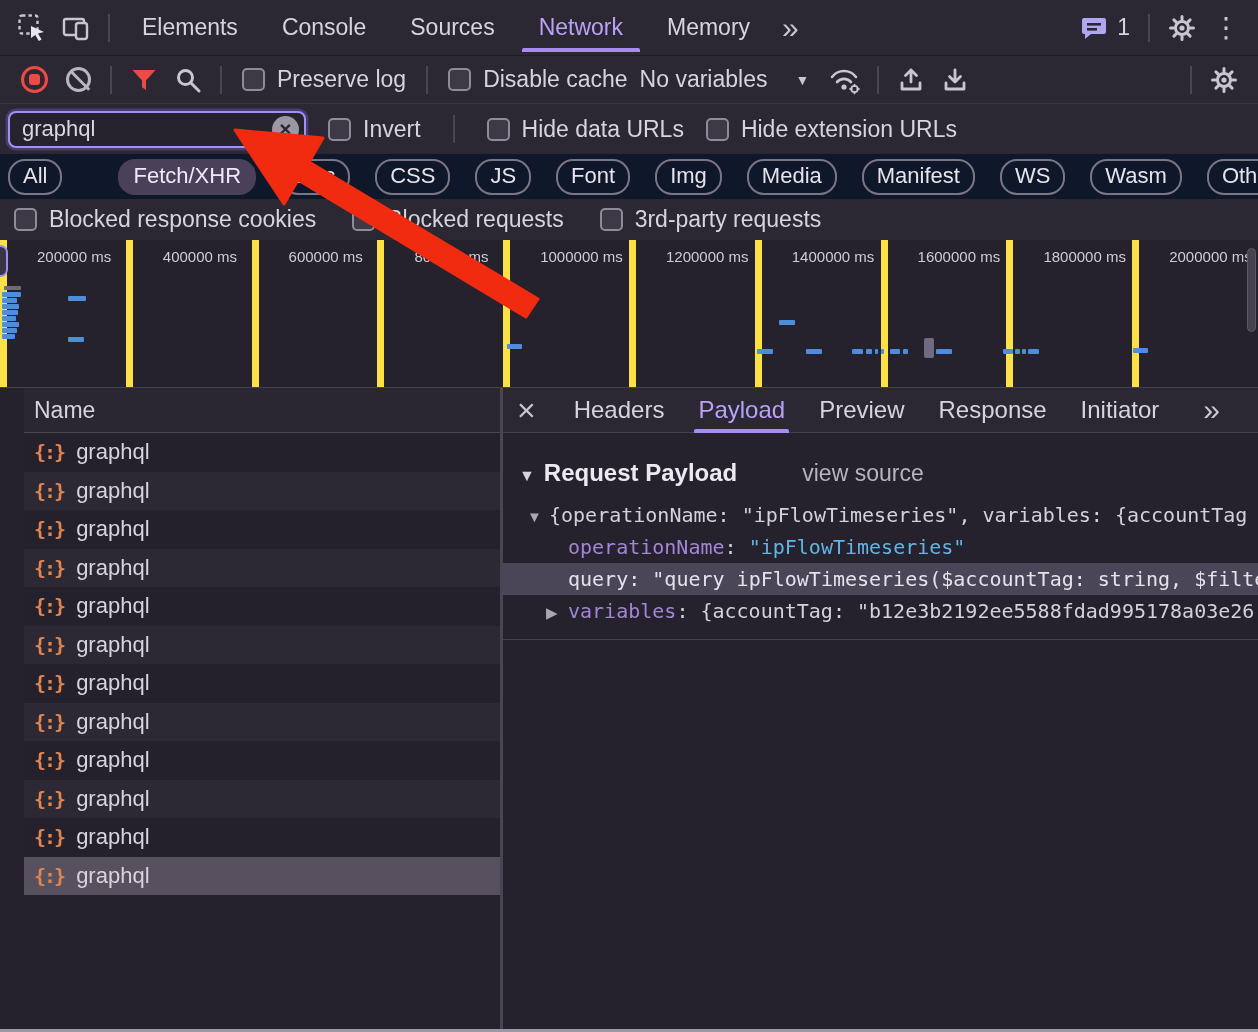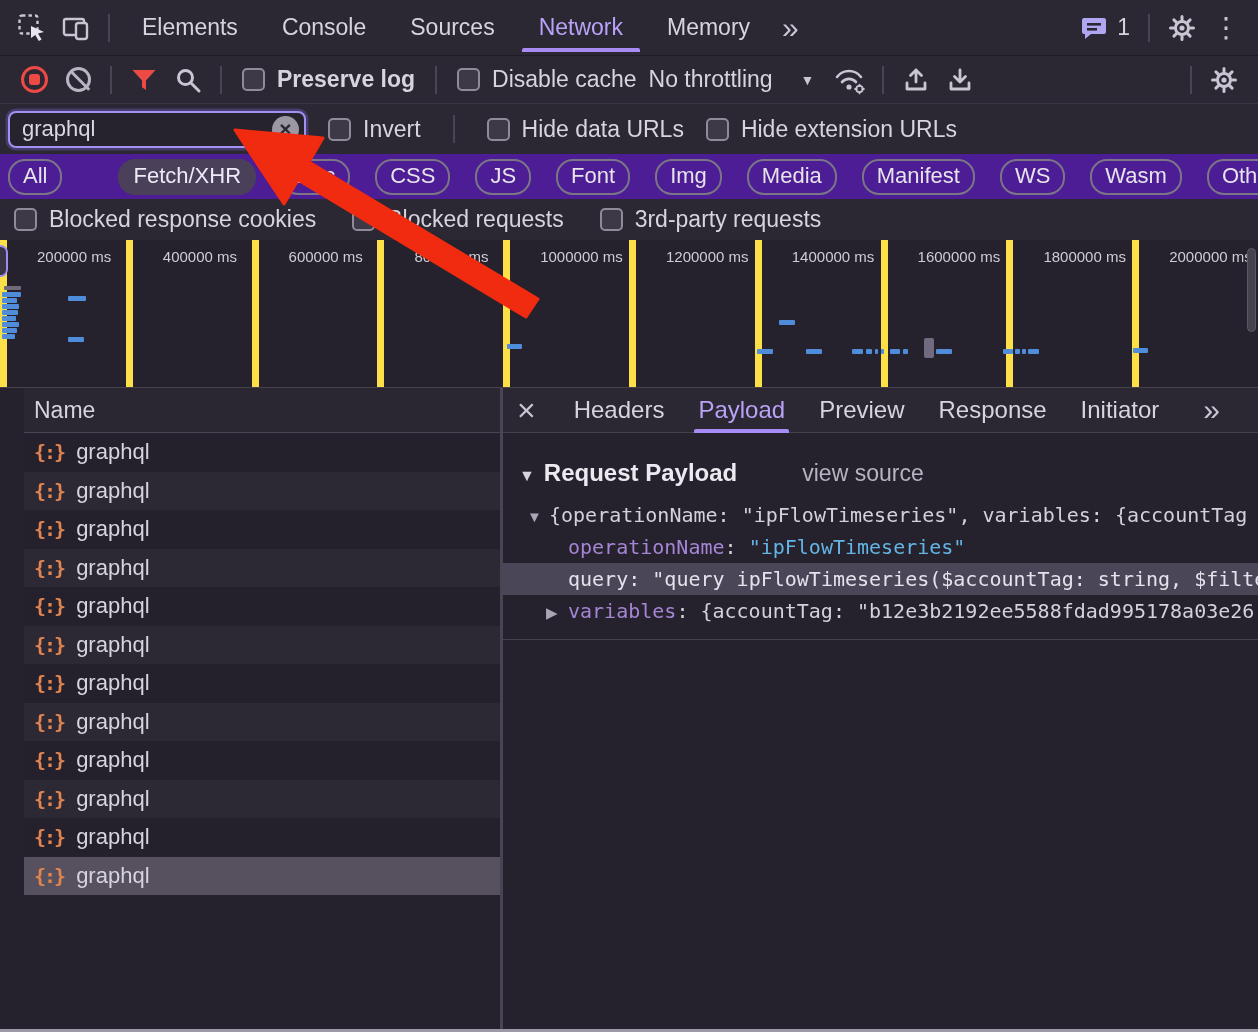--- a/index.html
+++ b/index.html
@@ -35,21 +35,21 @@
   
   .filterbar{height:50px;display:flex;align-items:center;padding:0 8px;gap:22px;background:#2b2733;}
   .filter-wrap{position:relative;width:298px;height:37px;border:2px solid #a58ff2;border-radius:8px;background:#27232e;
     box-shadow:0 0 0 2.5px rgba(125,105,225,.33);display:flex;align-items:center;flex:0 0 auto;}
   .filter-wrap input{background:transparent;border:none;outline:none;color:#dcd8e2;font-size:22px;
     font-family:"Liberation Sans",sans-serif;padding:0 42px 0 12px;width:100%;}
   .clear-btn{position:absolute;right:5px;top:3px;width:27px;height:27px;border-radius:50%;background:#9b97a3;
     color:#2b2733;display:flex;align-items:center;justify-content:center;font-size:21px;font-weight:bold;}
 
   
-  .chiprow{height:45px;display:flex;align-items:center;gap:25px;padding:0 8px;background:#4c1d95;}
+  .chiprow{height:45px;display:flex;align-items:center;gap:25px;padding:0 8px;background:#0f172a;}
   .chip{border:2px solid #7b7685;border-radius:17px;padding:2px 13px 4px;font-size:22px;color:#e6e3ea;white-space:nowrap;}
   .chip.selected{background:#4a4059;border-color:#4a4059;color:#efeaf8;}
   .chip-div{width:2px;height:26px;background:#4a4554;margin:0 3px;}
 
   
   .blockedrow{height:41px;display:flex;align-items:center;gap:36px;padding:0 14px;background:#2b2733;}
 
   
   .timeline{height:148px;position:relative;background:#26222d;border-bottom:1px solid #45414d;overflow:hidden;display:flex;}
   .t-col{flex:0 0 125.8px;border-left:7px solid #fde047;padding:8px 0 0 30px;font-size:15px;color:#cfccd6;white-space:nowrap;}
@@ -162,31 +162,31 @@
           <path d="M1.5 3 H24.5 L15 13.5 V23 L11 20.3 V13.5 Z" fill="#ed4a45"></path>
         </svg>
     </span>
     <span class="icon-btn">
       <svg class="ic" width="28" height="28" viewBox="0 0 28 28">
           <circle cx="11.5" cy="11.5" r="7" fill="none" stroke="#c9c5d1" stroke-width="3"></circle>
           <path d="M17 17 L25 25" stroke="#c9c5d1" stroke-width="3" stroke-linecap="round"></path>
         </svg>
     </span>
     <div class="vdiv"></div>
-    <span class="cb-group" style="margin:0 10px;font-weight:bold;">
+    <span class="cb-group" style="margin:0 10px;">
       <span class="cb"></span>
       <span>Preserve log</span>
     </span>
     <div class="vdiv"></div>
     <span class="cb-group" style="margin:0 2px 0 10px;">
       <span class="cb"></span>
       <span>Disable cache</span>
     </span>
     <span class="throttle">
-      <span>No throttling</span>
+      <span>No variables</span>
       <span class="dd-caret">▼</span>
     </span>
     <span class="icon-btn">
       <svg class="ic" width="34" height="30" viewBox="0 0 34 30">
           <g stroke="#c9c5d1" stroke-width="2.6" fill="none" stroke-linecap="round">
             <path d="M4 12 a15 15 0 0 1 24 0"></path>
             <path d="M9 17 a9.5 9.5 0 0 1 14 0"></path>
           </g>
           <circle cx="16" cy="22" r="2.6" fill="#c9c5d1"></circle>
           <g stroke="#c9c5d1" stroke-width="1.8" stroke-linecap="round">

